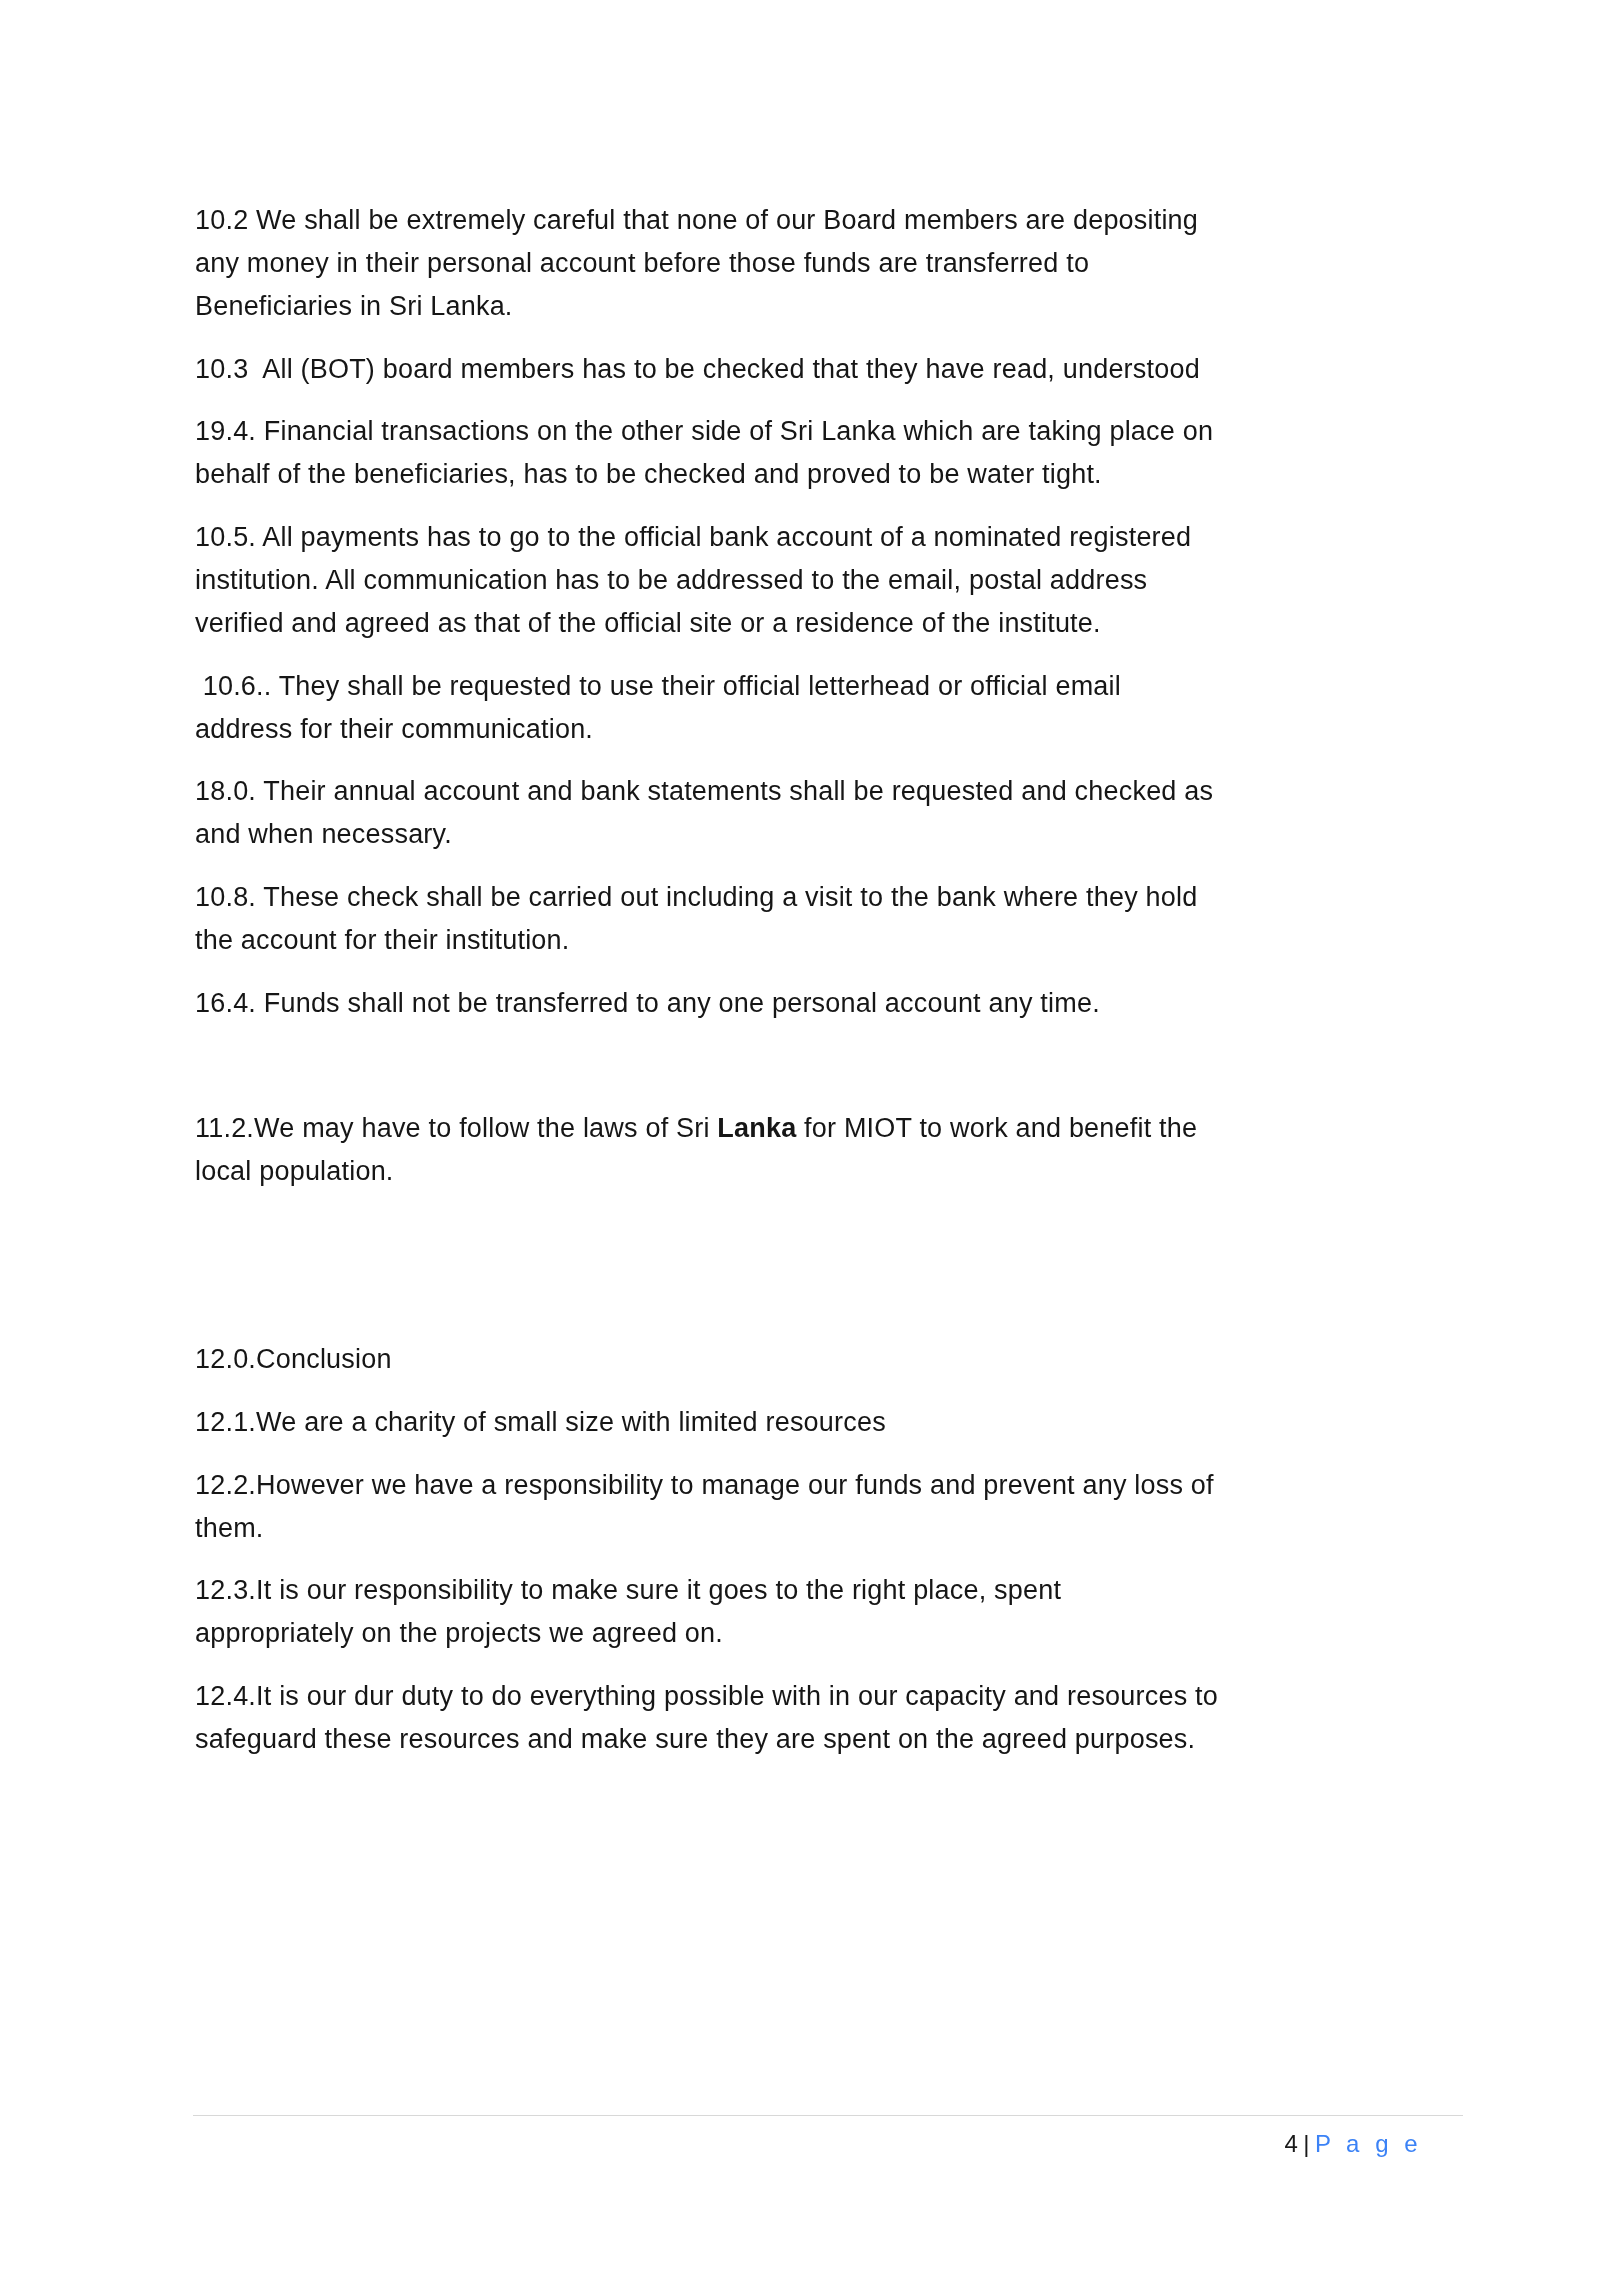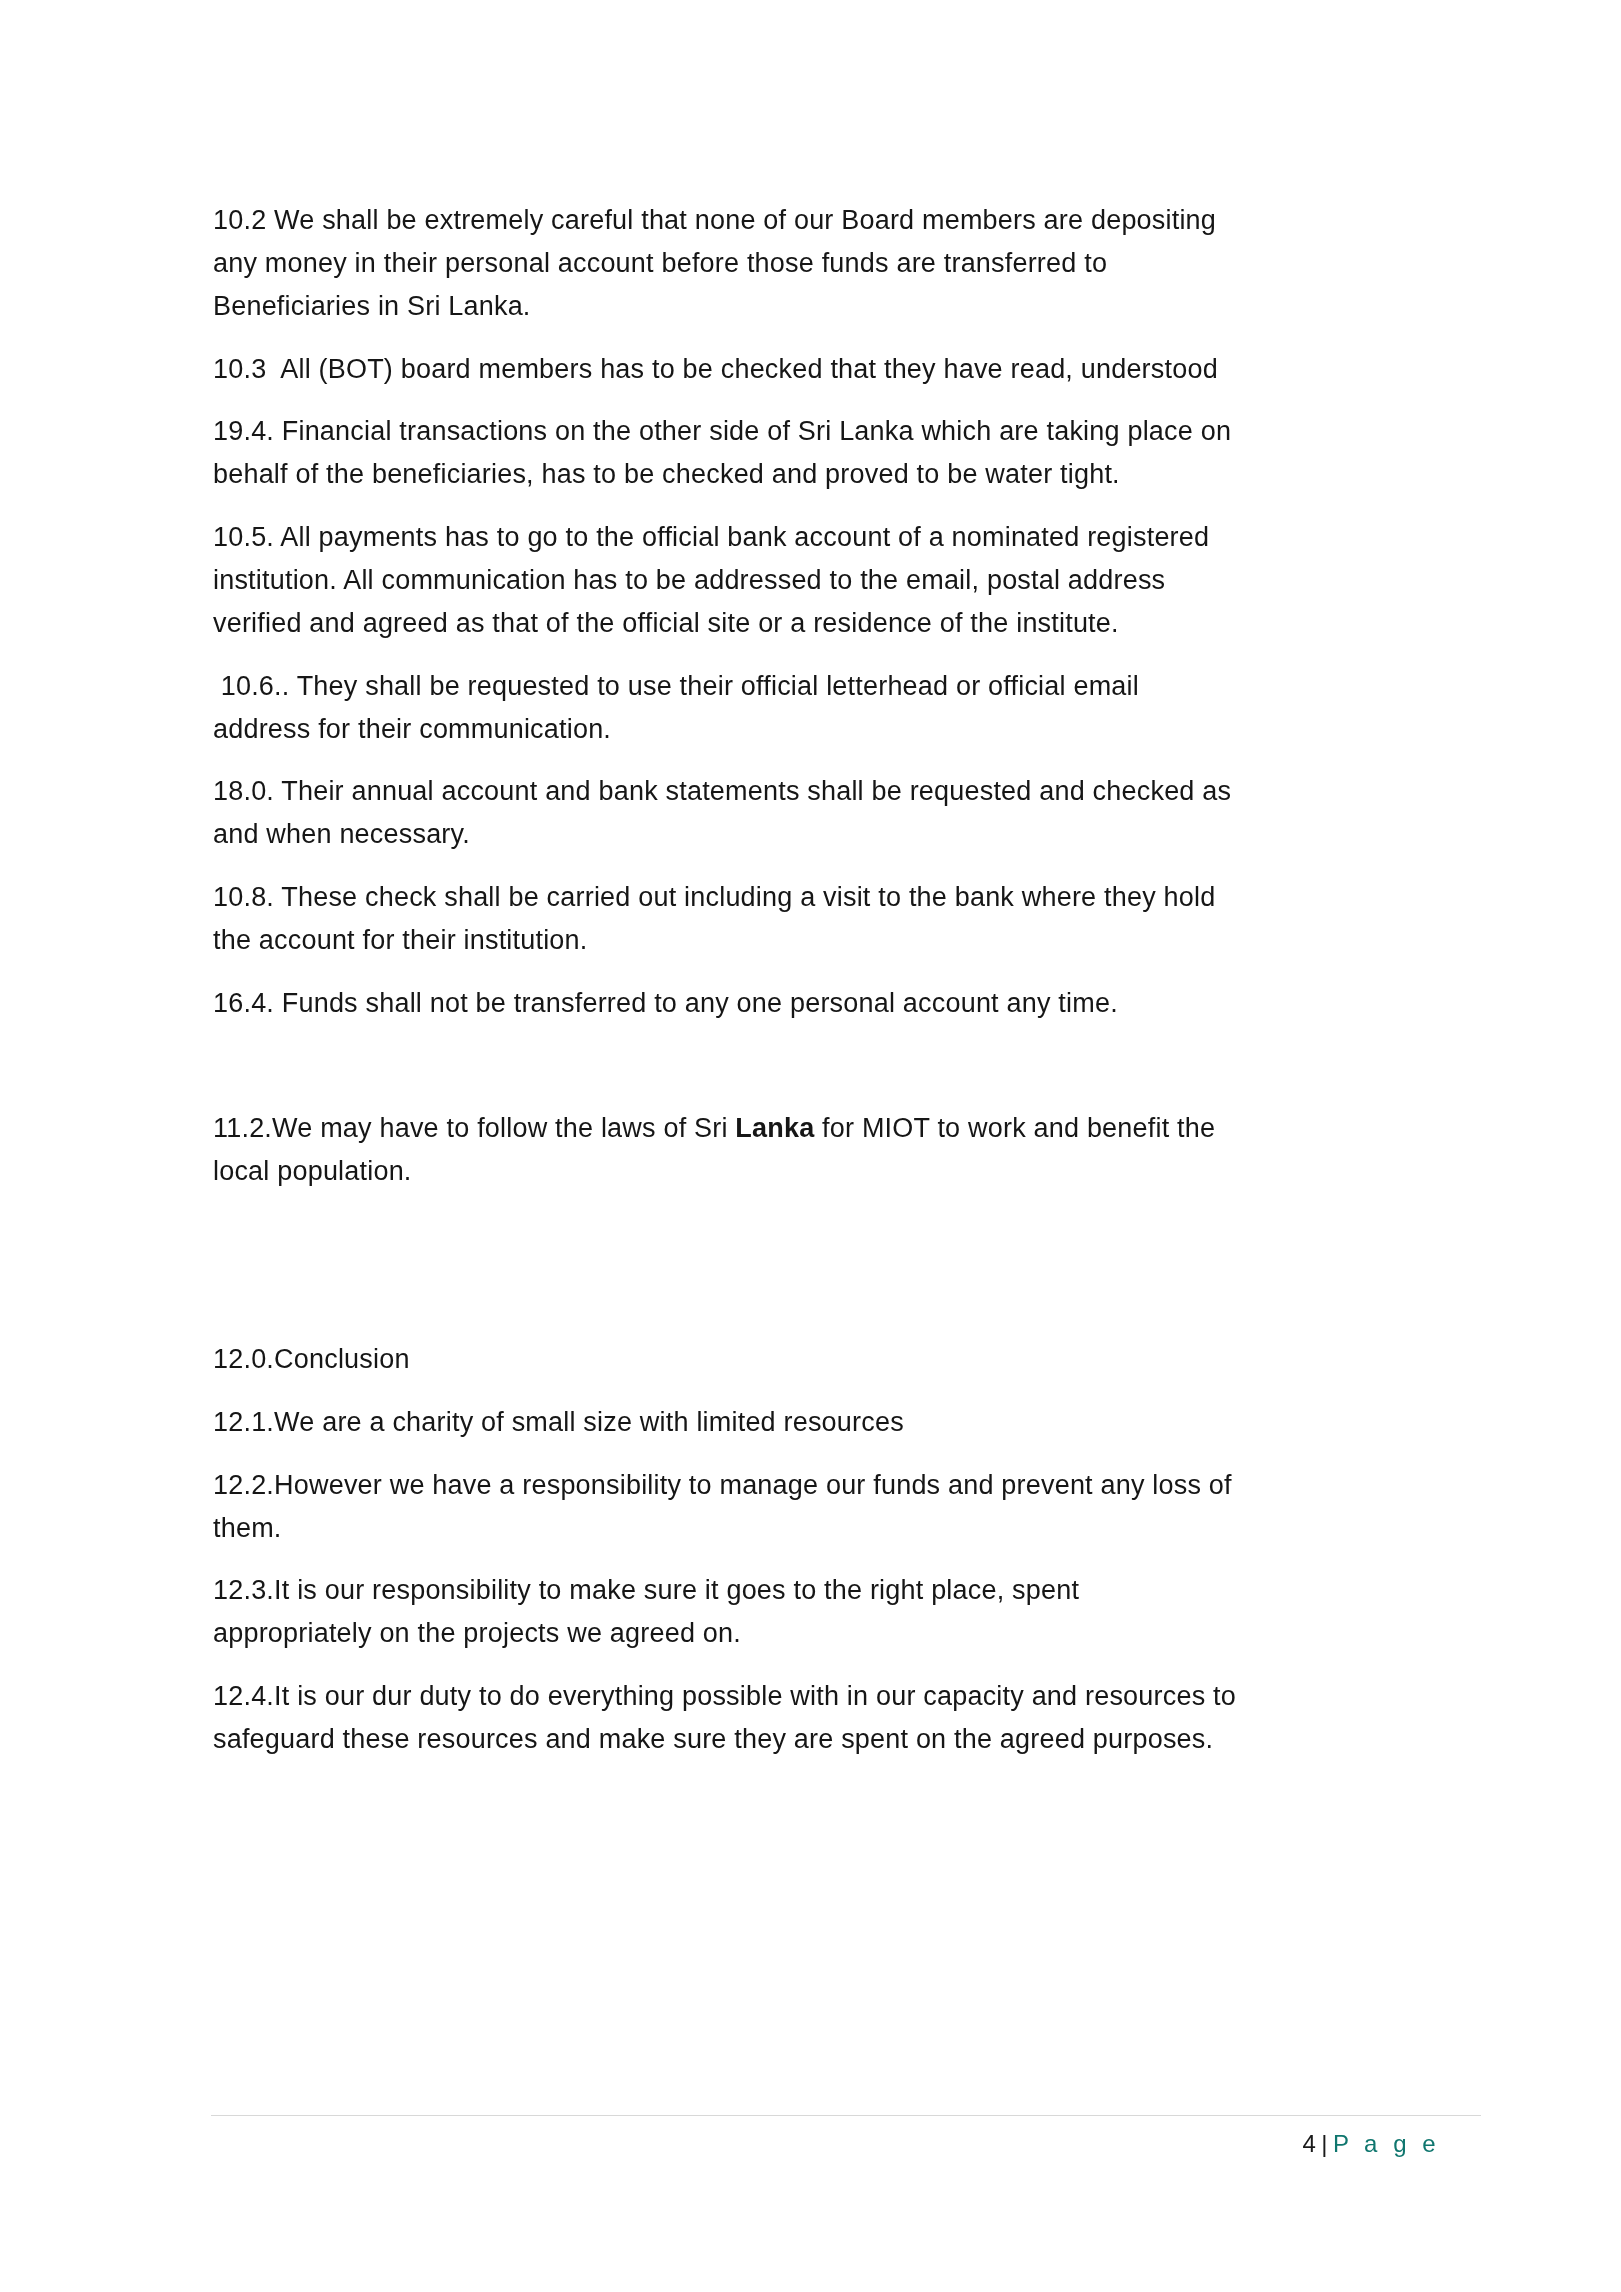--- a/index.html
+++ b/index.html
@@ -12,21 +12,20 @@
     height: 2293px;
     position: relative;
     font-family: "Liberation Sans", sans-serif;
     color: #161616;
     overflow: hidden;
   }
   .page {
     position: absolute;
     inset: 0;
     background: #ffffff;
-    margin-left: 18px;
   }
   .doc-body {
     position: absolute;
     left: 195px;
     top: 199px;
     width: 1274px;
   }
   .doc-par {
     margin: 0 0 19.7px 0;
     font-size: 27px;
@@ -56,21 +55,21 @@
     font-size: 24px;
     line-height: 30px;
     color: #1a1a1a;
     white-space: pre;
   }
   .footer-text .sep {
     margin: 0 5.4px;
     color: #1a1a1a;
   }
   .footer-text .page-label {
-    color: #0f766e;
+    color: #3b82f6;
     letter-spacing: 4.5px;
   }
 </style>
 </head>
 <body>
 
 <main class="page">
 
   <section class="doc-body" id="doc-body">
       <p class="doc-par"><span>10.2 We shall be extremely careful that none of our Board members are depositing

